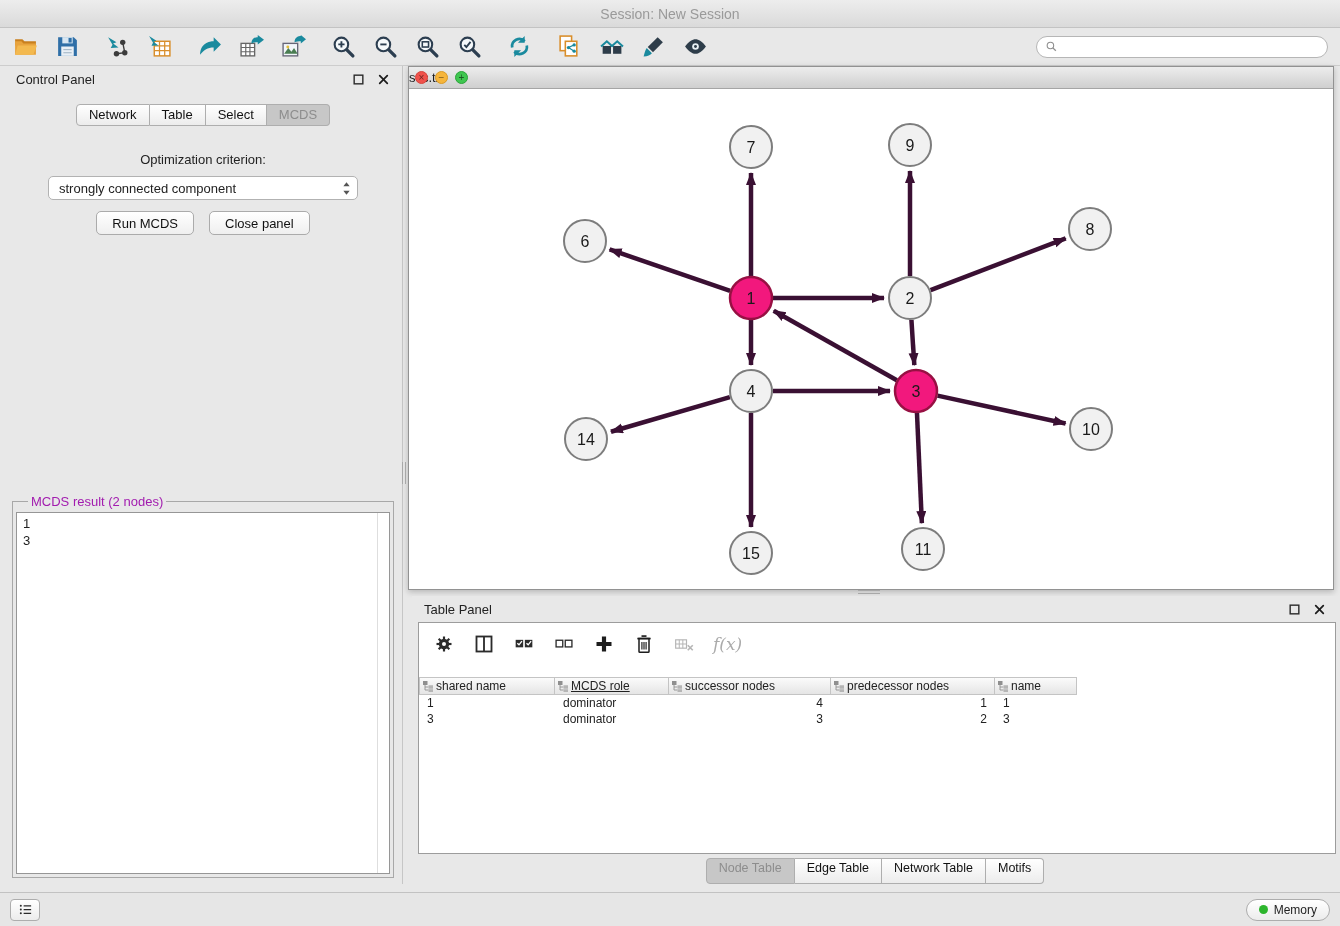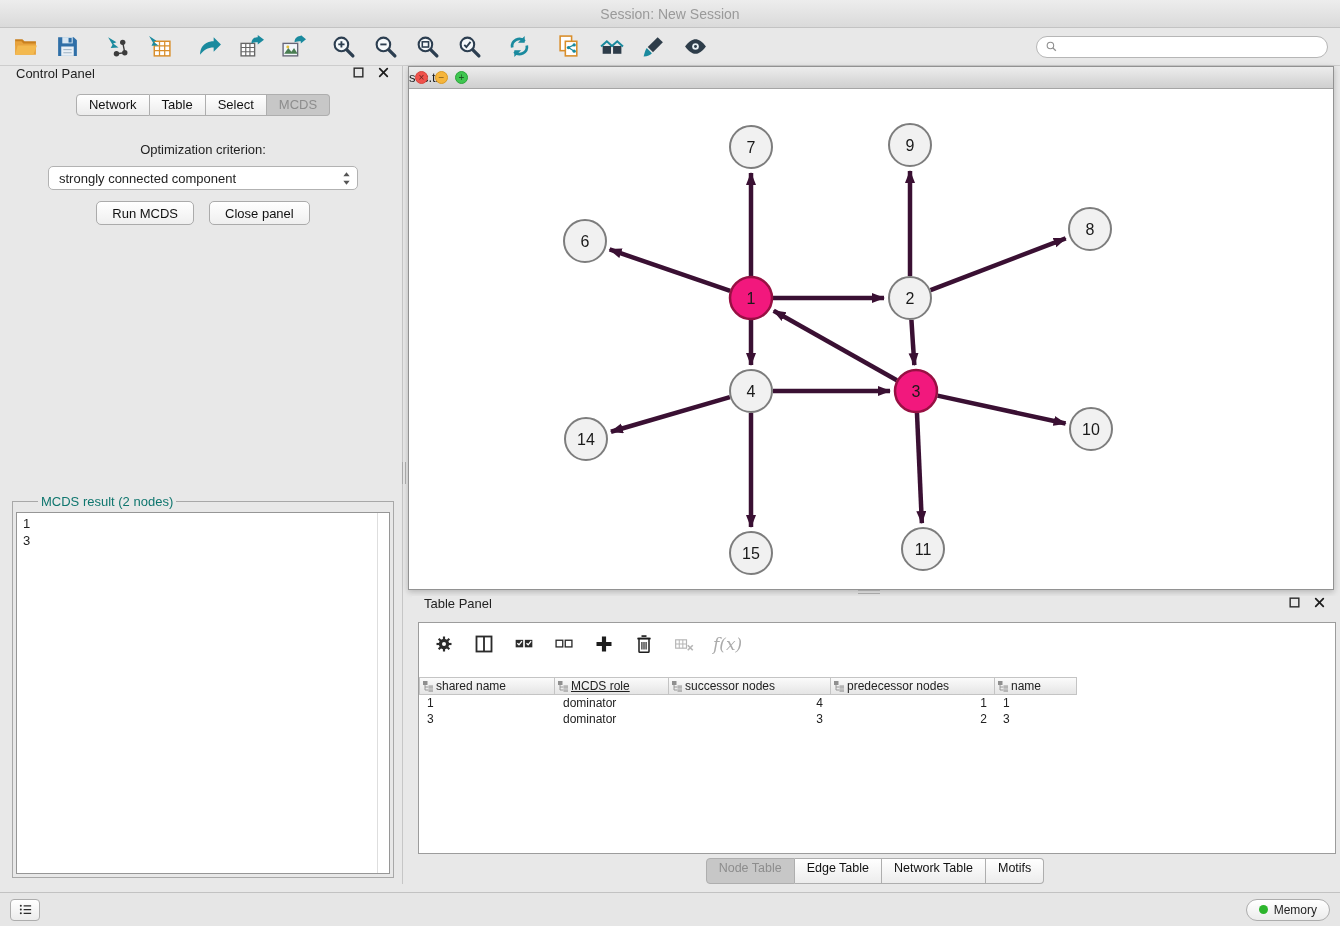--- a/index.html
+++ b/index.html
@@ -21,48 +21,48 @@
 .tb-icon{width:26px;height:26px;display:inline-flex;align-items:center;
   justify-content:center;cursor:pointer}
 .tb-icon svg{width:25px;height:25px}
 .search-box{margin-left:auto;width:292px;height:22px;border:1px solid #b6b6b6;
   border-radius:12px;background:#fff;display:flex;align-items:center;
   padding:0 8px;gap:6px}
 .s-icon svg{width:13px;height:13px;display:block}
 .search-input{border:none;outline:none;flex:1;font-size:12px;background:transparent}
 
 
-.panel-header{height:26px;display:flex;align-items:flex-start;padding:0 12px;font-size:13px}
+.panel-header{height:26px;display:flex;align-items:center;padding:0 12px;font-size:13px}
 .hdr-btns{margin-left:auto;display:flex;gap:12px;align-items:center}
 .hdr-icon{width:13px;height:13px;cursor:pointer}
 .hdr-icon svg{width:13px;height:13px;display:block}
 .tabs-row{display:flex;justify-content:center}
 .seg{height:22px;padding:0 12px;font-size:13px;line-height:20px;
   background:linear-gradient(#ffffff,#ececec);border:1px solid #aeaeae;
   border-left:none;cursor:pointer;color:#111;white-space:nowrap}
 .seg:first-child{border-left:1px solid #aeaeae;border-radius:4px 0 0 4px}
 .seg:last-child{border-radius:0 4px 4px 0}
 .seg.active{background:#c7c7c7;color:#8d8d8d}
 
 
 .control-panel{position:absolute;left:4px;top:66px;width:399px;height:818px;
   background:#e8e8e8;border-right:1px solid #c6c6c6}
-.control-panel .tabs-row{margin-top:2px}
+.control-panel .tabs-row{margin-top:12px}
 .opt-label{text-align:center;margin-top:26px}
 .dropdown{margin:9px auto 0;width:310px;height:24px;background:#fff;
   border:1px solid #b2b2b2;border-radius:5px;display:flex;align-items:center;
   justify-content:space-between;padding:0 6px 0 10px;cursor:pointer}
 .dd-chev svg{width:9px;height:15px;display:block}
 .btn-row{display:flex;justify-content:center;gap:15px;margin-top:11px}
 .btn{height:24px;padding:0 15px;font-size:13px;color:#111;
   background:linear-gradient(#ffffff,#efefef);border:1px solid #ababab;
   border-radius:5px;cursor:pointer;font-family:inherit}
 .result-fieldset{position:absolute;left:8px;right:8px;top:428px;bottom:6px;
   border:1px solid #a8a8a8;padding:3px}
-.result-fieldset legend{font-size:13px;padding:0 3px;margin-left:22px;color:#0f766e}
+.result-fieldset legend{font-size:13px;padding:0 3px;margin-left:12px;color:#a21caf}
 .result-inner{width:100%;height:100%;background:#fff;border:1px solid #969696;
   position:relative;font-size:13px;padding:2px 6px;overflow:hidden}
 .result-inner::after{content:"";position:absolute;top:0;right:11px;bottom:0;
   border-left:1px solid #dedede}
 .result-item{line-height:17px}
 
 
 .network-window{position:absolute;left:408px;top:66px;width:926px;height:524px;
   background:#fff;border:1px solid #929292;box-shadow:0 2px 6px rgba(0,0,0,.22)}
 .nw-titlebar{height:22px;background:linear-gradient(#ededed,#cfcfcf);

